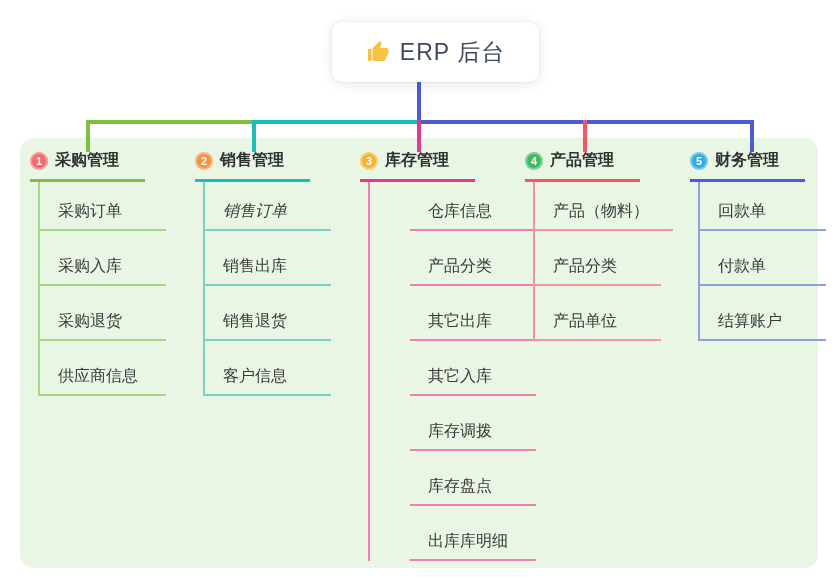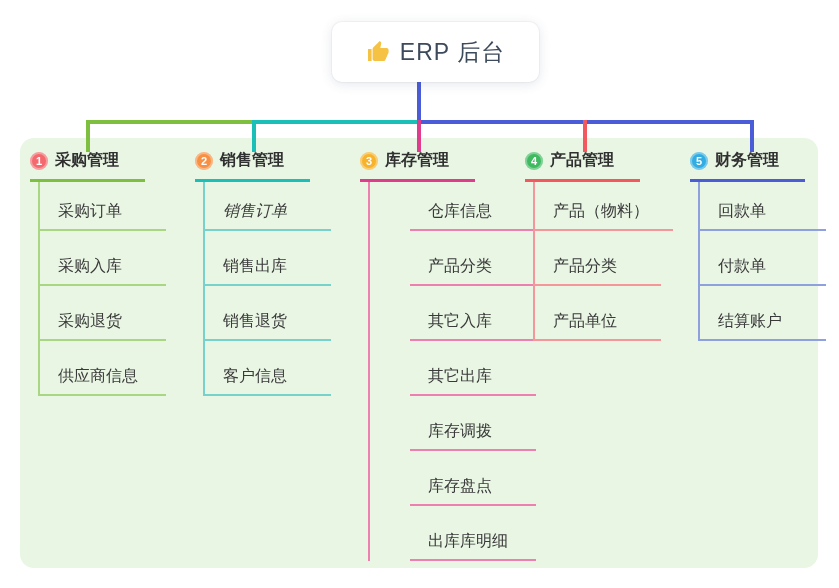--- a/index.html
+++ b/index.html
@@ -124,24 +124,24 @@
         <span class="branch-title">库存管理</span>
       </div>
       <ul class="children" style="border-left-color: rgb(238, 127, 177); padding-left: 40px;">
         <li class="child" style="border-bottom-color: rgb(238, 127, 177);">
           <span class="child-label">仓库信息</span>
         </li>
         <li class="child" style="border-bottom-color: rgb(238, 127, 177);">
           <span class="child-label">产品分类</span>
         </li>
         <li class="child" style="border-bottom-color: rgb(238, 127, 177);">
-          <span class="child-label">其它入库</span>
+          <span class="child-label">其它出库</span>
         </li>
         <li class="child" style="border-bottom-color: rgb(238, 127, 177);">
-          <span class="child-label">其它出库</span>
+          <span class="child-label">其它入库</span>
         </li>
         <li class="child" style="border-bottom-color: rgb(238, 127, 177);">
           <span class="child-label">库存调拨</span>
         </li>
         <li class="child" style="border-bottom-color: rgb(238, 127, 177);">
           <span class="child-label">库存盘点</span>
         </li>
         <li class="child" style="border-bottom-color: rgb(238, 127, 177);">
           <span class="child-label">出库库明细</span>
         </li>

